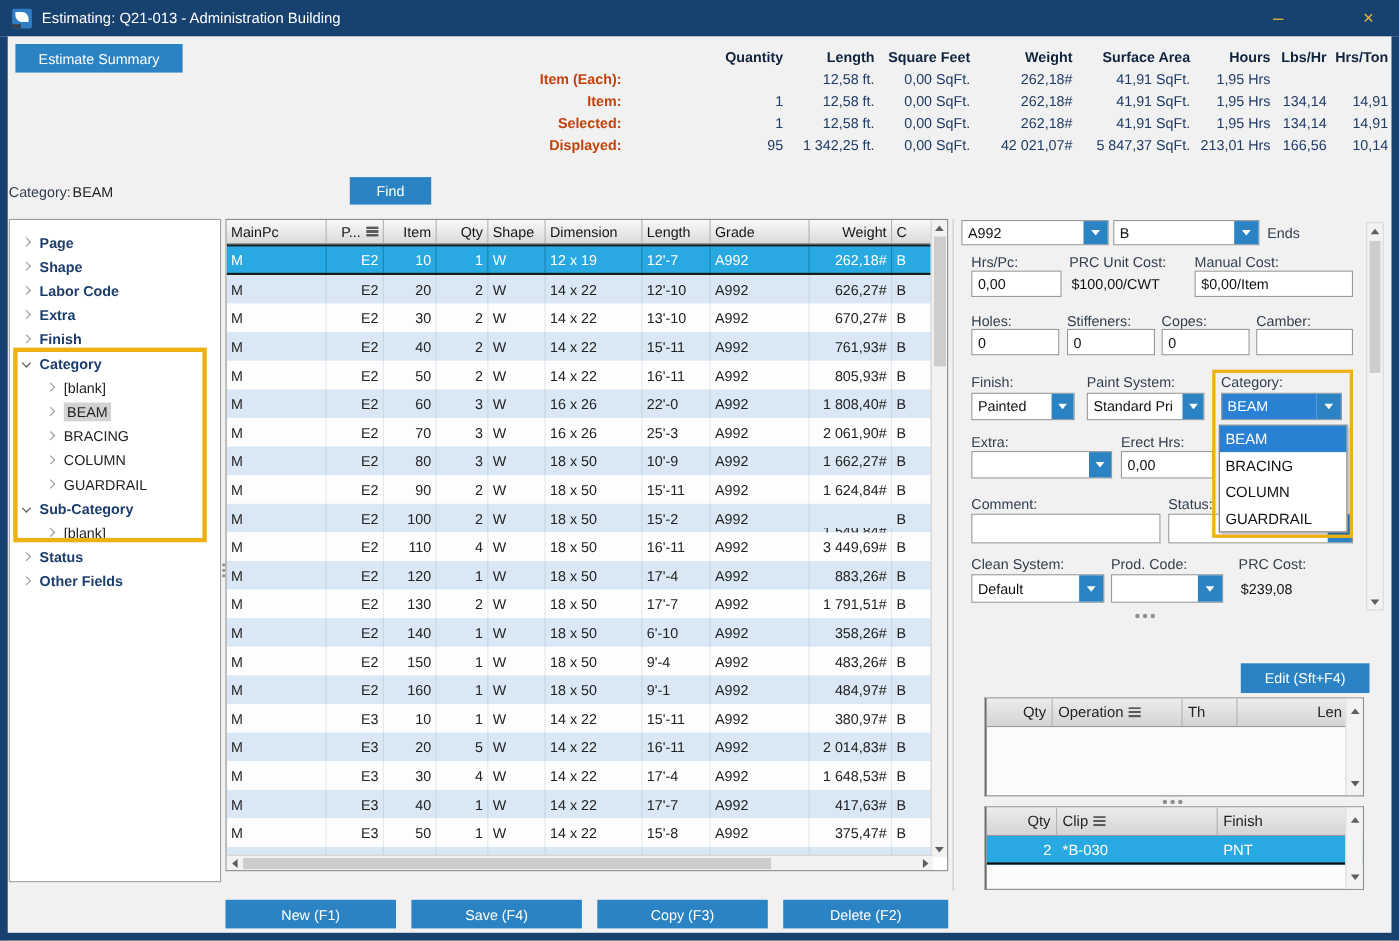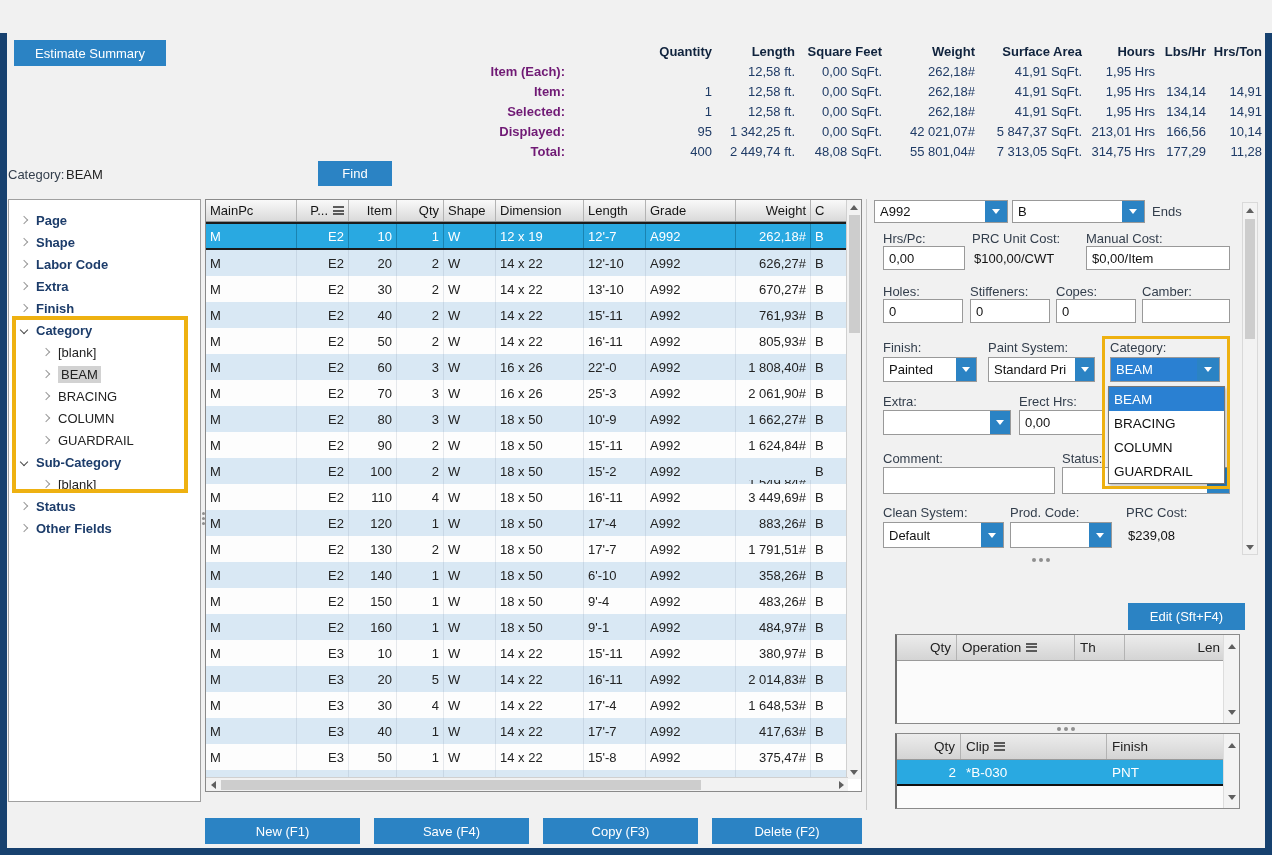--- a/index.html
+++ b/index.html
@@ -15,21 +15,21 @@
   .appicon:after{content:"";position:absolute;left:0;bottom:0;width:8px;height:4px;background:#3a3f45;}
   .title{color:#fff;font-size:13.5px;margin-left:9px;}
   .capbtn{width:40px;height:24px;display:flex;align-items:center;justify-content:center;color:#e7b630;font-size:17px;cursor:default;}
   
   .btn{background:#2b83c4;color:#fff;border:none;font-family:inherit;font-size:13px;
        display:flex;align-items:center;justify-content:center;cursor:default;}
   
   .sumrow{display:flex;height:20px;align-items:center;}
   .sumcell{text-align:right;font-size:13px;color:#1f3b66;white-space:nowrap;}
   .sumhead{font-weight:bold;color:#10233d;}
-  .sumlabel{font-weight:bold;color:#701a75;}
+  .sumlabel{font-weight:bold;color:#c2410c;}
   
   .lbl{font-size:13px;color:#333e4c;white-space:nowrap;}
   
   .tree{background:#fff;border:1px solid #a0a0a0;padding-top:9px;overflow:hidden;}
   .trow{height:22px;display:flex;align-items:center;cursor:default;}
   .chev{width:6px;height:6px;border-right:1.6px solid #9a9a9a;border-bottom:1.6px solid #9a9a9a;
         transform:rotate(-45deg);margin-right:9px;flex:none;}
   .chev.open{border-color:#4a4a4a;transform:rotate(45deg);}
   .tlabel{white-space:nowrap;}
   .tlabel.top{font-weight:bold;color:#1c3c6a;}
@@ -83,20 +83,27 @@
   .minisb{position:absolute;top:0;right:0;width:16px;bottom:0;background:#f3f3f3;border-left:1px solid #ddd;}
   .dots{width:4px;height:4px;background:#8f8f8f;border-radius:50%;box-shadow:7px 0 #8f8f8f,14px 0 #8f8f8f;}
   .vdots{width:3px;height:3px;background:#8f8f8f;border-radius:50%;box-shadow:0 5px #8f8f8f,0 10px #8f8f8f;}
   .divline{background:#c9c9c9;}
 </style>
 </head>
 <body>
 
 <div class="screen">
 
+  <div class="abs titlebar">
+    <span class="appicon"></span>
+    <span class="title">Estimating: Q21-013 - Administration Building</span>
+    <span style="flex:1"></span>
+    <span class="capbtn" style="margin-right:42px">–</span>
+    <span class="capbtn" style="margin-right:8px">×</span>
+  </div>
   <div class="abs edge" style="left:0;top:33px;width:7px;height:822px"></div>
   <div class="abs edge" style="left:1265px;top:33px;width:7px;height:822px"></div>
   <div class="abs edge" style="left:0;top:848px;width:1272px;height:7px"></div>
 
   <button class="btn abs" style="left:14px;top:40px;width:152px;height:26px">Estimate Summary</button>
 
   <div class="abs" id="summary" style="left:440px;top:41px">
       <div class="sumrow">
         <span class="sumcell sumhead" style="width: 125px;"></span>
         <span class="sumcell sumhead" style="width: 147px;">Quantity</span>
@@ -145,31 +152,20 @@
         <span class="sumcell sumlabel" style="width: 125px;">Displayed:</span>
         <span class="sumcell" style="width: 147px;">95</span>
         <span class="sumcell" style="width: 83px;">1 342,25 ft.</span>
         <span class="sumcell" style="width: 87px;">0,00 SqFt.</span>
         <span class="sumcell" style="width: 93px;">42 021,07#</span>
         <span class="sumcell" style="width: 107px;">5 847,37 SqFt.</span>
         <span class="sumcell" style="width: 73px;">213,01 Hrs</span>
         <span class="sumcell" style="width: 51px;">166,56</span>
         <span class="sumcell" style="width: 56px;">10,14</span>
       </div>
-      <div class="sumrow">
-        <span class="sumcell sumlabel" style="width: 125px;">Total:</span>
-        <span class="sumcell" style="width: 147px;">400</span>
-        <span class="sumcell" style="width: 83px;">2 449,74 ft.</span>
-        <span class="sumcell" style="width: 87px;">48,08 SqFt.</span>
-        <span class="sumcell" style="width: 93px;">55 801,04#</span>
-        <span class="sumcell" style="width: 107px;">7 313,05 SqFt.</span>
-        <span class="sumcell" style="width: 73px;">314,75 Hrs</span>
-        <span class="sumcell" style="width: 51px;">177,29</span>
-        <span class="sumcell" style="width: 56px;">11,28</span>
-      </div>
     </div>
 
   <span class="abs lbl" style="left:8px;top:167px">Category:</span>
   <span class="abs lbl" style="left:66px;top:167px;color:#222">BEAM</span>
   <button class="btn abs" style="left:318px;top:161px;width:74px;height:25px">Find</button>
 
   <div class="abs tree" id="tree" style="left:8px;top:199px;width:193px;height:603px">
       <div class="trow" style="padding-left: 12px;">
         <span class="chev"></span>
         <span class="tlabel top">Page</span>

